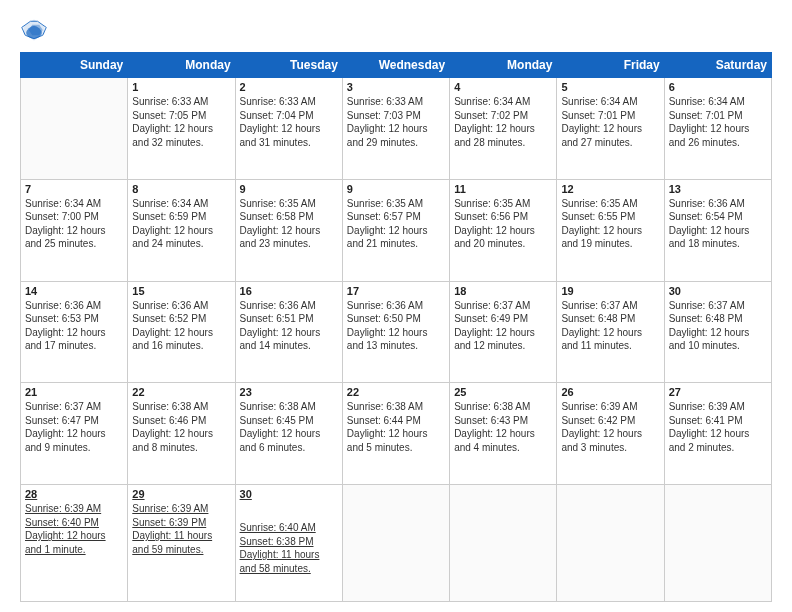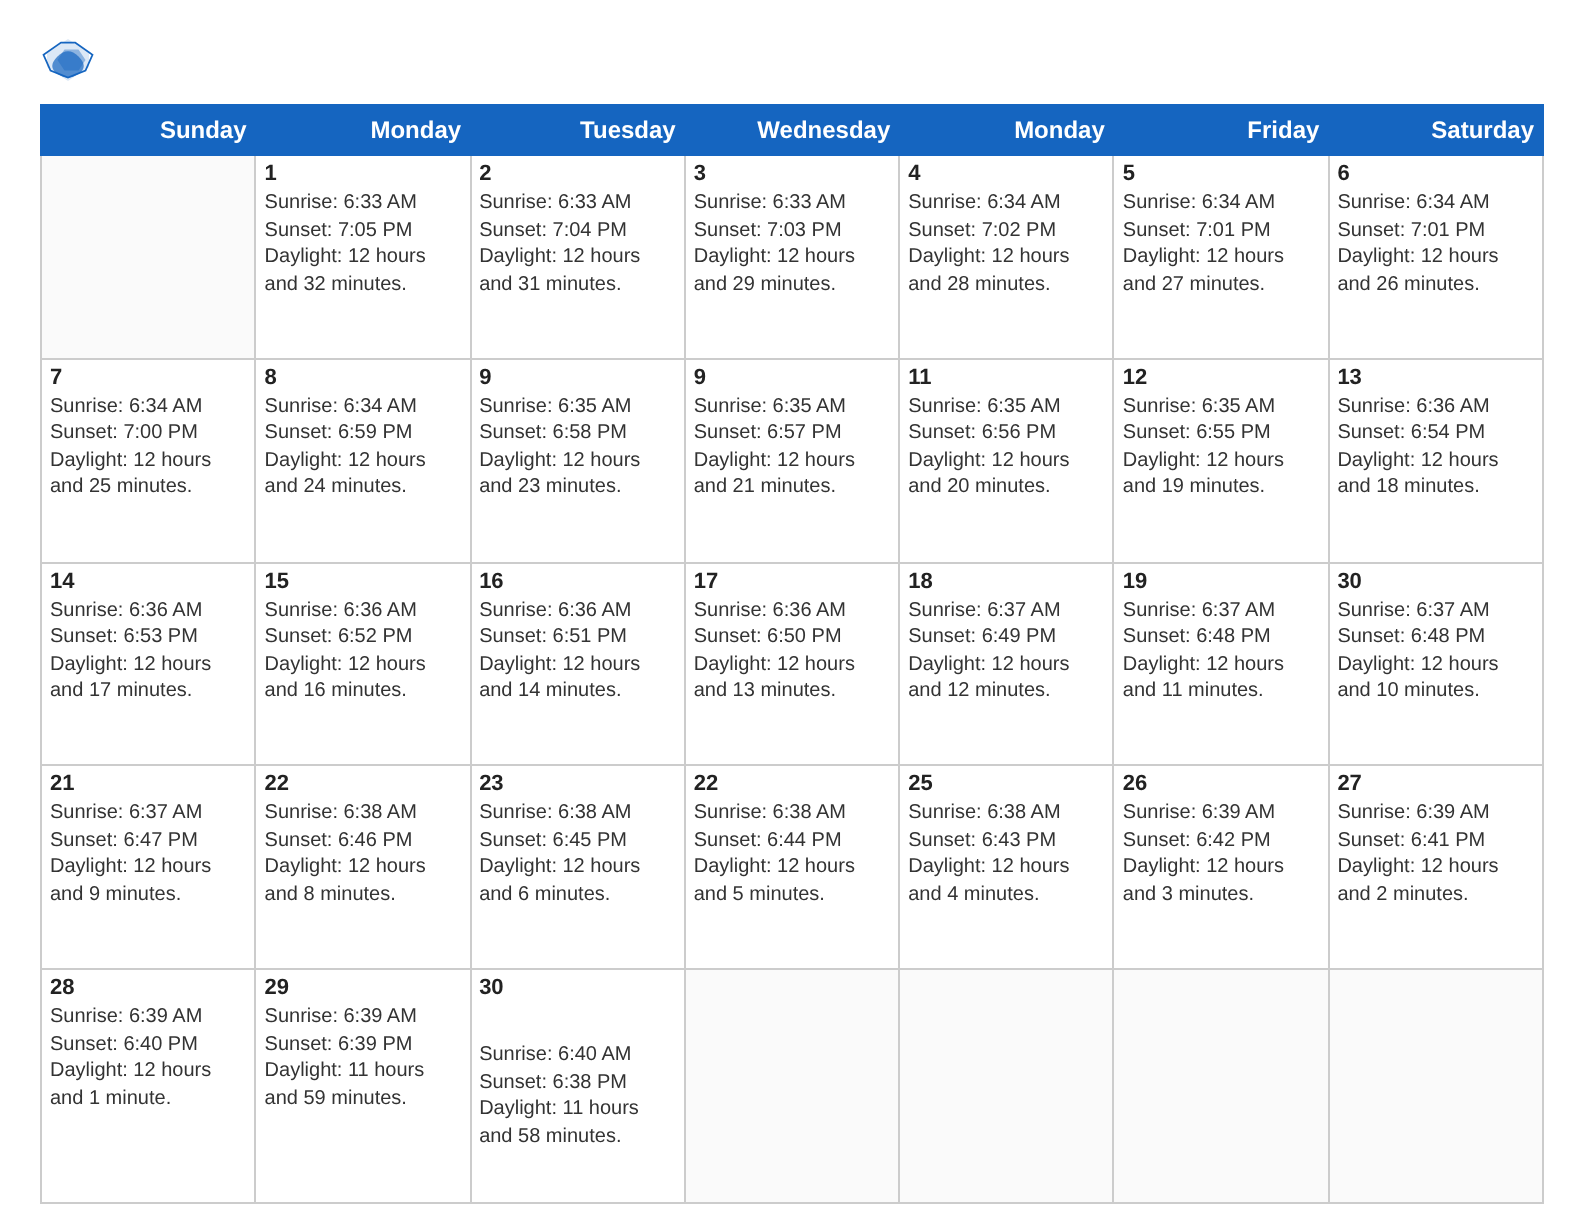--- a/index.html
+++ b/index.html
@@ -84,20 +84,21 @@
     .day-info {
       font-size: 10px;
       color: #333;
       line-height: 1.35;
     }
     .empty-cell {
       background: #fafafa;
     }
     tr:last-child td {
       height: 70px;
+      text-decoration: underline;
     }
   </style>
 </head>
 <body>
 
 <div class="page">
   <div class="header">
     <div class="logo">
       <svg class="logo-icon" viewBox="0 0 32 32">
         <polygon points="16,4 28,12 28,20 16,28 4,20 4,12" fill="#1565c0" opacity="0.15"></polygon>

